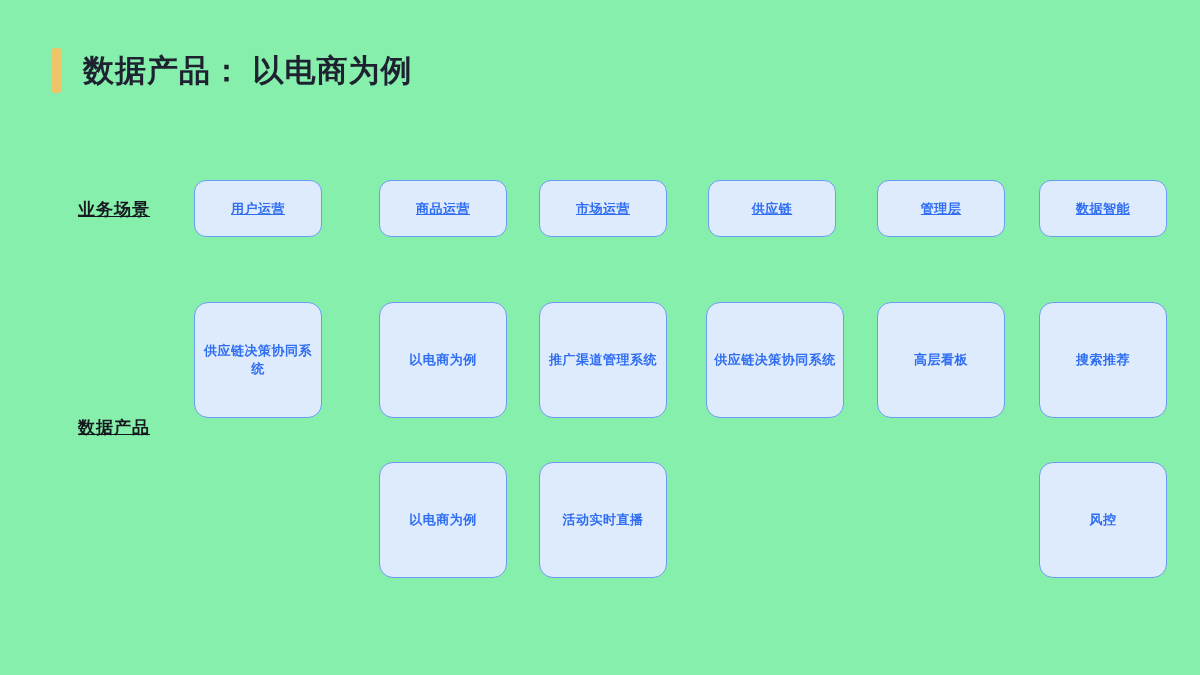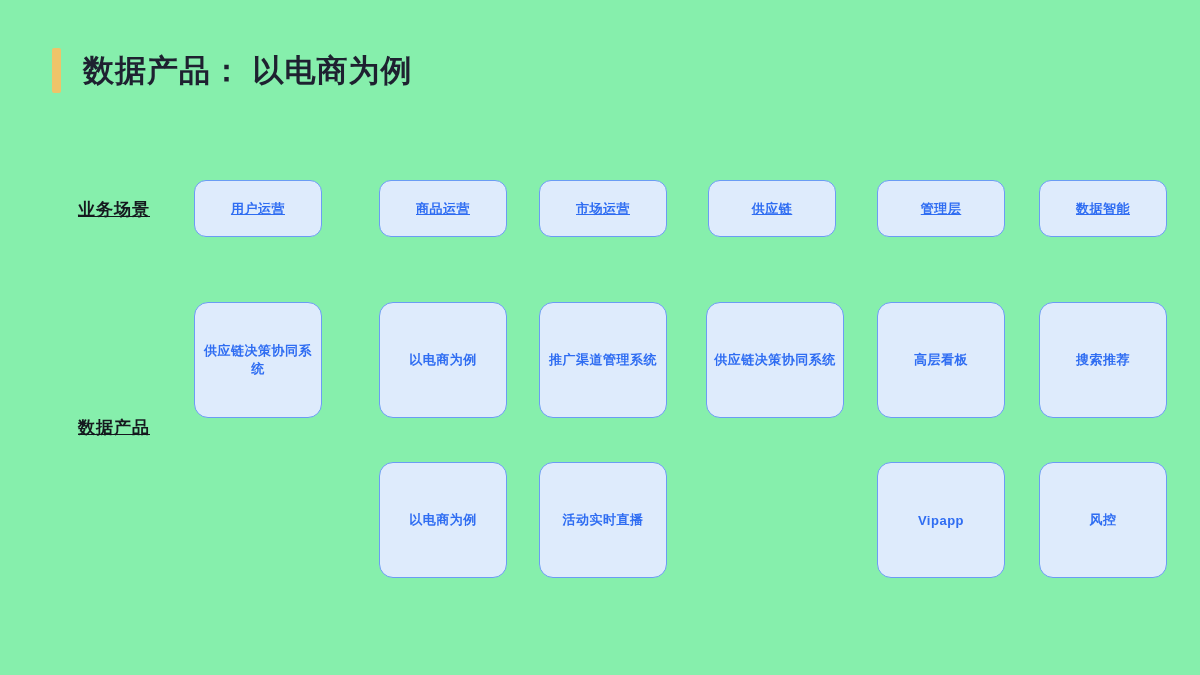--- a/index.html
+++ b/index.html
@@ -99,16 +99,15 @@
 
   <div class="box big row2 c1">供应链决策协同系统</div>
   <div class="box big row2 c2">以电商为例</div>
   <div class="box big row2 c3">推广渠道管理系统</div>
   <div class="box big row2 wide">供应链决策协同系统</div>
   <div class="box big row2 c5">高层看板</div>
   <div class="box big row2 c6">搜索推荐</div>
 
   <div class="box big row3 c2">以电商为例</div>
   <div class="box big row3 c3">活动实时直播</div>
-  <div class="box big row3 c5">Vipapp</div>
   <div class="box big row3 c6">风控</div>
 
 </div>
 
 </body></html>

